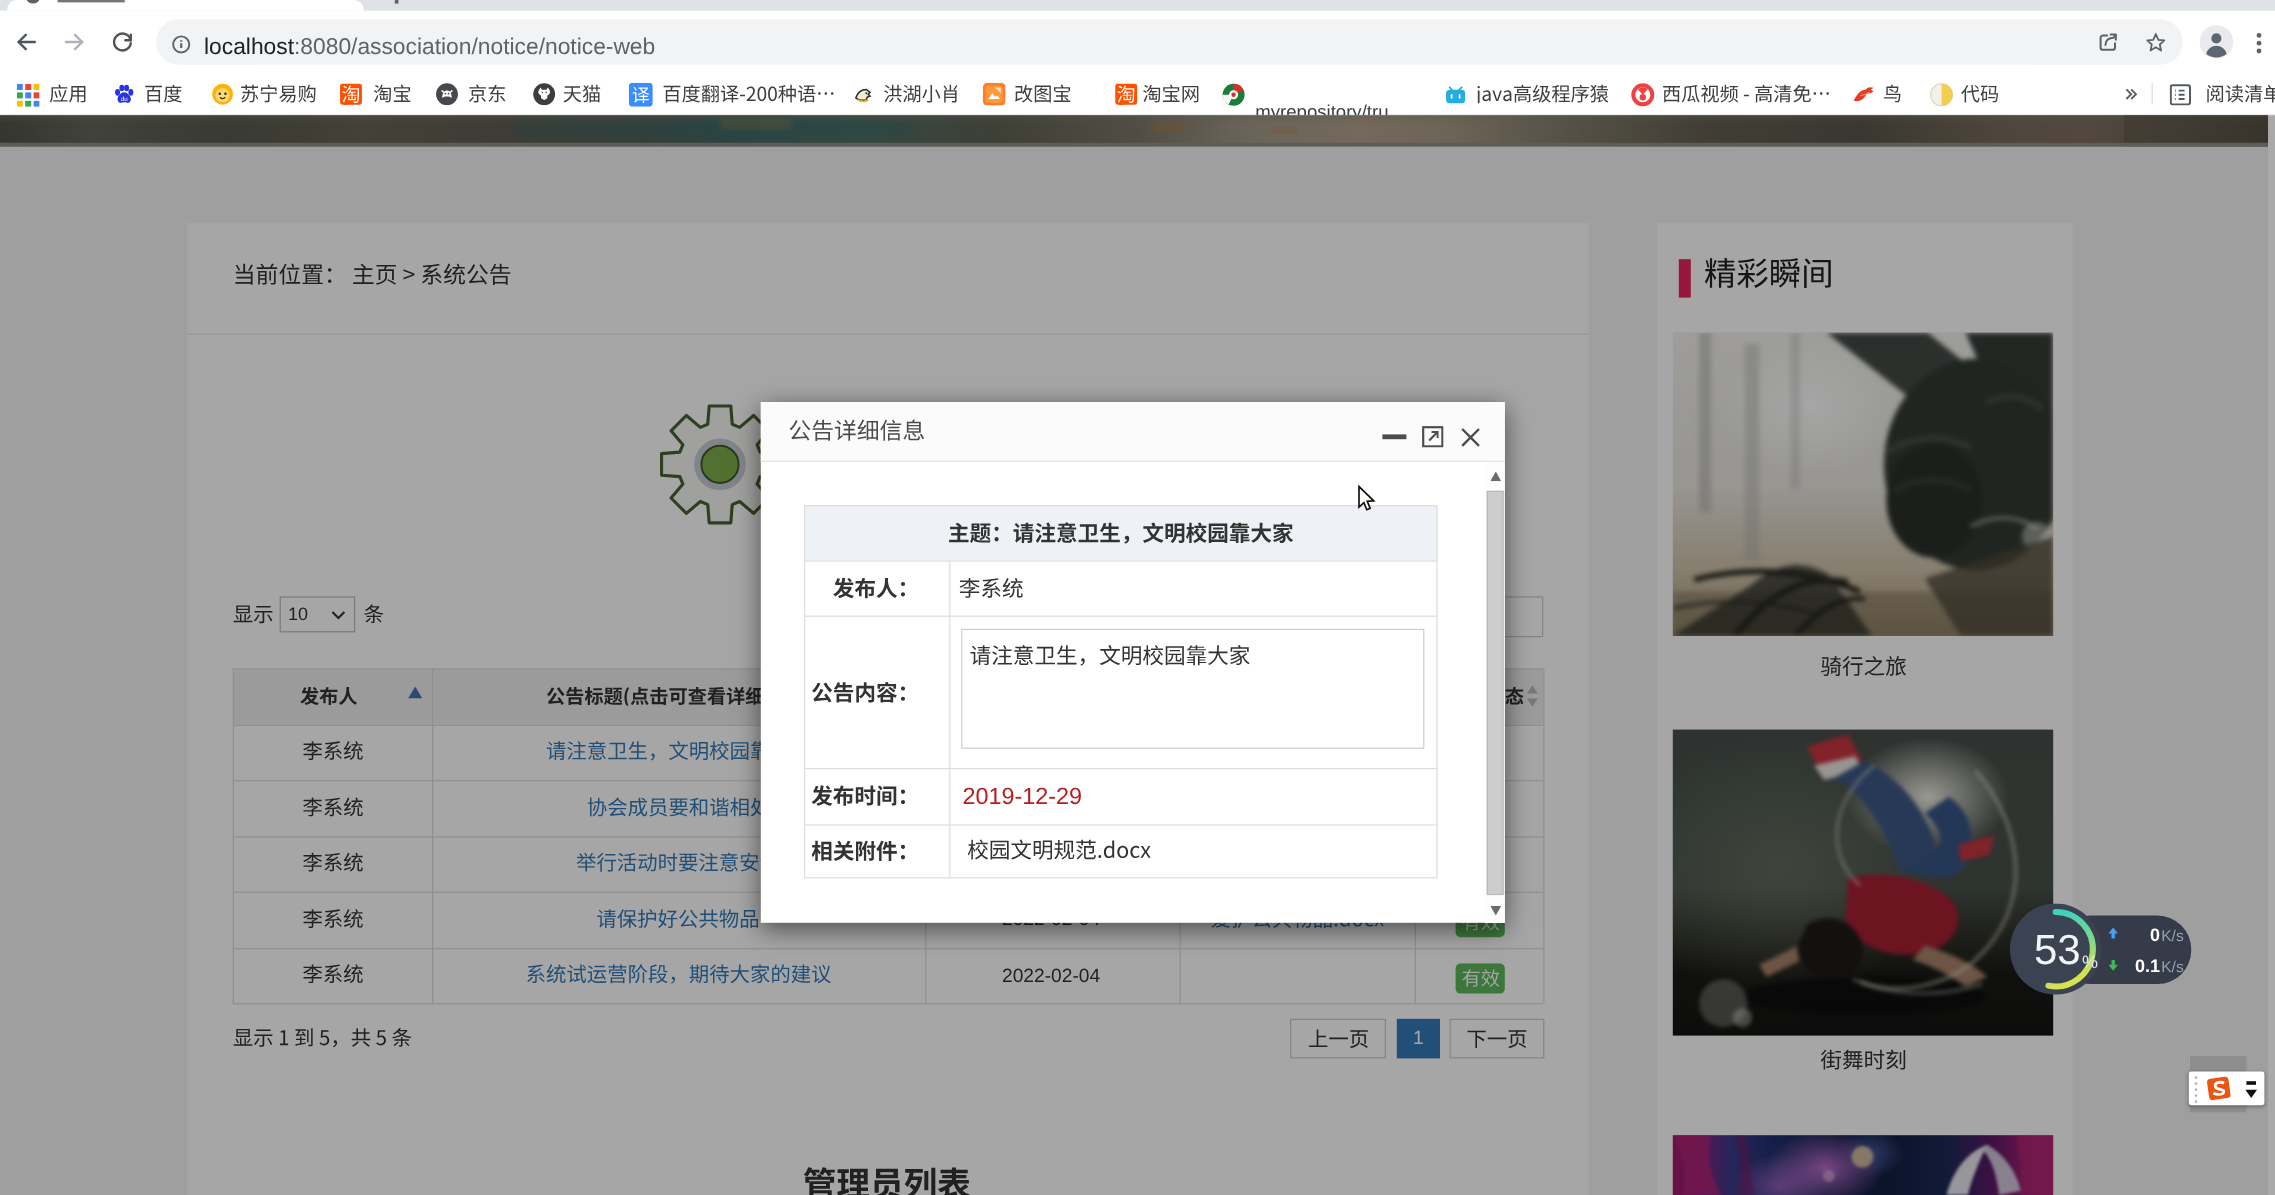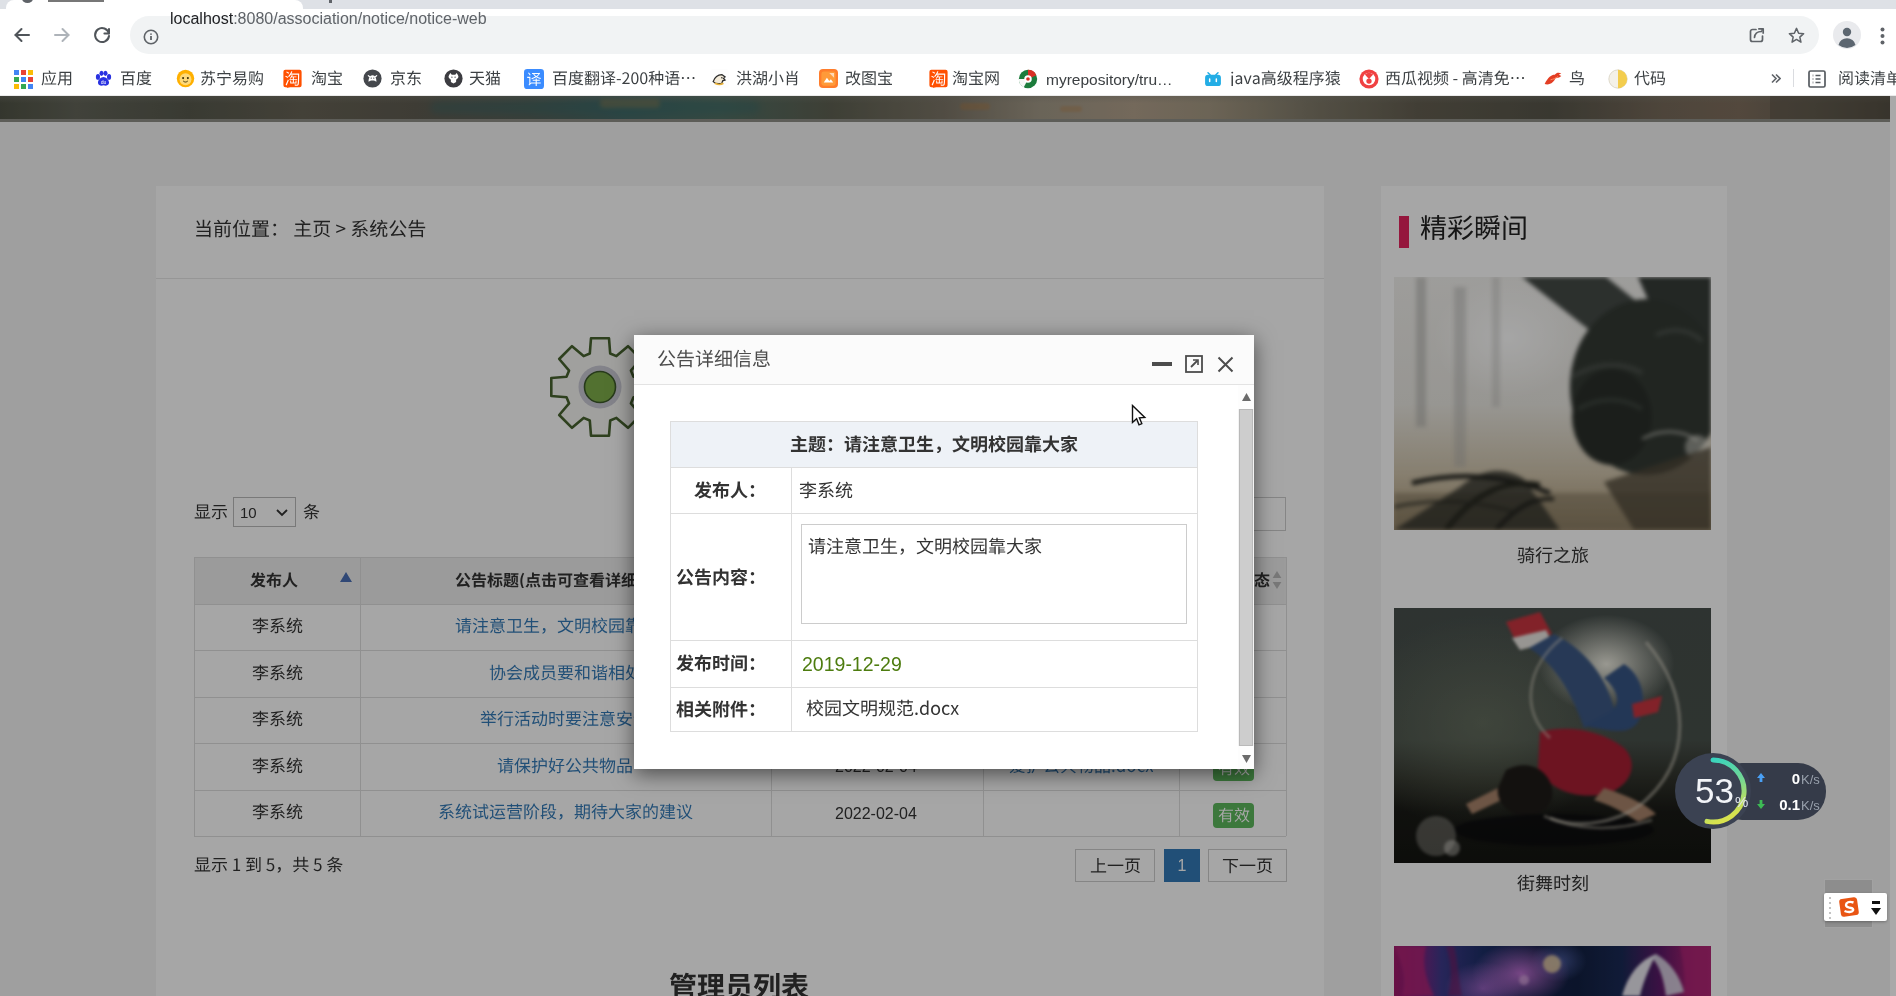--- a/index.html
+++ b/index.html
@@ -213,21 +213,21 @@
 <svg class="ab" style="left:92px;top:25px" width="20" height="20" viewBox="0 0 20 20" fill="none" stroke="#50555a" stroke-width="2" stroke-linecap="round">
     <path d="M16.9 8.5A7 7 0 1 0 17 11"></path>
     <path d="M17 4v4.6h-4.6" stroke-linejoin="round"></path>
   </svg>
 <div class="ab" style="left:130px;top:16px;width:1689px;height:38px;background:#f1f3f4;border-radius:19px"></div>
 <svg class="ab" style="left:143px;top:29px" width="16" height="16" viewBox="0 0 16 16" fill="none" stroke="#5f6368" stroke-width="1.6">
     <circle cx="8" cy="8" r="6.7"></circle>
     <path d="M8 7v4" stroke-width="1.8"></path>
     <path d="M8 4.6v1.2" stroke-width="1.8"></path>
   </svg>
-<div class="ab" style="left:170px;top:10px;font-size:16px;letter-spacing:.15px;color:#202124;letter-spacing:0px;white-space:pre">localhost<span style="color:#5f6368">:8080/association/notice/notice-web</span></div>
+<div class="ab" style="left:170px;top:29px;font-size:19px;letter-spacing:.15px;color:#202124;letter-spacing:0px;white-space:pre">localhost<span style="color:#5f6368">:8080/association/notice/notice-web</span></div>
 <svg class="ab" style="left:1747px;top:26px" width="19" height="19" viewBox="0 0 19 19" fill="none" stroke="#5f6368" stroke-width="1.7">
     <path d="M9 3.5H5.5A2 2 0 0 0 3.5 5.5v8a2 2 0 0 0 2 2h8a2 2 0 0 0 2-2V10" stroke-linecap="round"></path>
     <path d="M7.5 11.5c.3-3.8 3-6 7-6" stroke-linecap="round"></path>
     <path d="M11.2 2.8h5v5" stroke-linejoin="round"></path>
     <path d="M16.2 2.8l-1.8 1.8"></path>
   </svg>
 <svg class="ab" style="left:1787px;top:26px" width="19" height="19" viewBox="0 0 24 24" fill="none" stroke="#5f6368" stroke-width="1.9" stroke-linejoin="round">
     <path d="M12 3l2.7 6.2 6.3.5-4.8 4.3 1.4 6.4L12 17l-5.6 3.4 1.4-6.4L3 9.7l6.3-.5z"></path>
   </svg>
 <svg class="ab" style="left:1833px;top:21px" width="28" height="28" viewBox="0 0 28 28">
@@ -429,21 +429,21 @@
 <svg class="ct" style="left:1634px;top:70px;" width="32.0" height="16" viewBox="0 -880 2000 1000" fill="#3c4043">
     <use href="#q44" x="0"></use>
     <use href="#q45" x="1000"></use>
   </svg>
 <svg class="ct" style="left:1838px;top:70px;" width="64.0" height="16" viewBox="0 -880 4000 1000" fill="#3c4043">
     <use href="#q46" x="0"></use>
     <use href="#q47" x="1000"></use>
     <use href="#q41" x="2000"></use>
     <use href="#q48" x="3000"></use>
   </svg>
-<div class="ab" style="left:1046px;top:71px;font-size:15.5px;color:#3c4043">myrepository/tru…</div>
+<div class="ab" style="left:1046px;top:85px;font-size:15.5px;color:#3c4043">myrepository/tru…</div>
 <div class="ab" style="left:0;top:96px;width:1890px;height:900px;background:#f5f5f5"></div>
 <div class="ab" style="left:0;top:96px;width:1890px;height:26px;background:
 linear-gradient(180deg,rgba(130,130,120,.35) 0,rgba(0,0,0,0) 28%),
 linear-gradient(90deg,#515447 0,#64665a 4%,#585a4e 10%,#686456 16%,#605d52 22%,#556159 28%,#456a68 33%,#527065 38%,#606253 44%,#7d7668 50%,#a39a88 55%,#b2a18c 60%,#a69a84 64%,#837d6c 69%,#656052 75%,#58564b 82%,#786b5b 88%,#806f5e 92%,#6a6456 96%,#514e42 100%)"></div>
 <div class="ab" style="left:430px;top:101px;width:330px;height:13px;background:#2c6b6e;opacity:.30;border-radius:7px;filter:blur(3px)"></div>
 <div class="ab" style="left:600px;top:99px;width:60px;height:9px;background:#c08a45;opacity:.3;border-radius:4px;filter:blur(2px)"></div>
 <div class="ab" style="left:960px;top:103px;width:30px;height:7px;background:#b97c3c;opacity:.35;border-radius:4px;filter:blur(1px)"></div>
 <div class="ab" style="left:1060px;top:106px;width:22px;height:6px;background:#b97c3c;opacity:.3;border-radius:4px;filter:blur(1px)"></div>
 <div class="ab" style="left:1770px;top:96px;width:120px;height:26px;background:#5c5348;opacity:.5"></div>
 <div class="ab" style="left:0;top:119px;width:1890px;height:3px;background:#8f9087"></div>
@@ -850,21 +850,21 @@
     <use href="#q89" x="4000"></use>
     <use href="#q90" x="5000"></use>
     <use href="#q91" x="6000"></use>
     <use href="#q92" x="7000"></use>
     <use href="#q93" x="8000"></use>
     <use href="#q94" x="9000"></use>
     <use href="#q95" x="10000"></use>
     <use href="#q96" x="11000"></use>
     <use href="#q97" x="12000"></use>
   </svg>
-<div class="ab" style="left:802px;top:653px;width:120px;height:20px;font-size:19.5px;color:#4d7c0f">2019-12-29</div>
+<div class="ab" style="left:802px;top:653px;width:120px;height:20px;font-size:19.5px;color:#b91c1c">2019-12-29</div>
 <svg class="ct" style="left:806px;top:699px;" width="153.2" height="18" viewBox="0 -880 8512 1000" fill="#333">
     <use href="#q93" x="0"></use>
     <use href="#q94" x="1000"></use>
     <use href="#q91" x="2000"></use>
     <use href="#q92" x="3000"></use>
     <use href="#q184" x="4000"></use>
     <use href="#q185" x="5000"></use>
     <use href="#q131" x="6000"></use>
     <use href="#q132" x="6278"></use>
     <use href="#q133" x="6898"></use>

